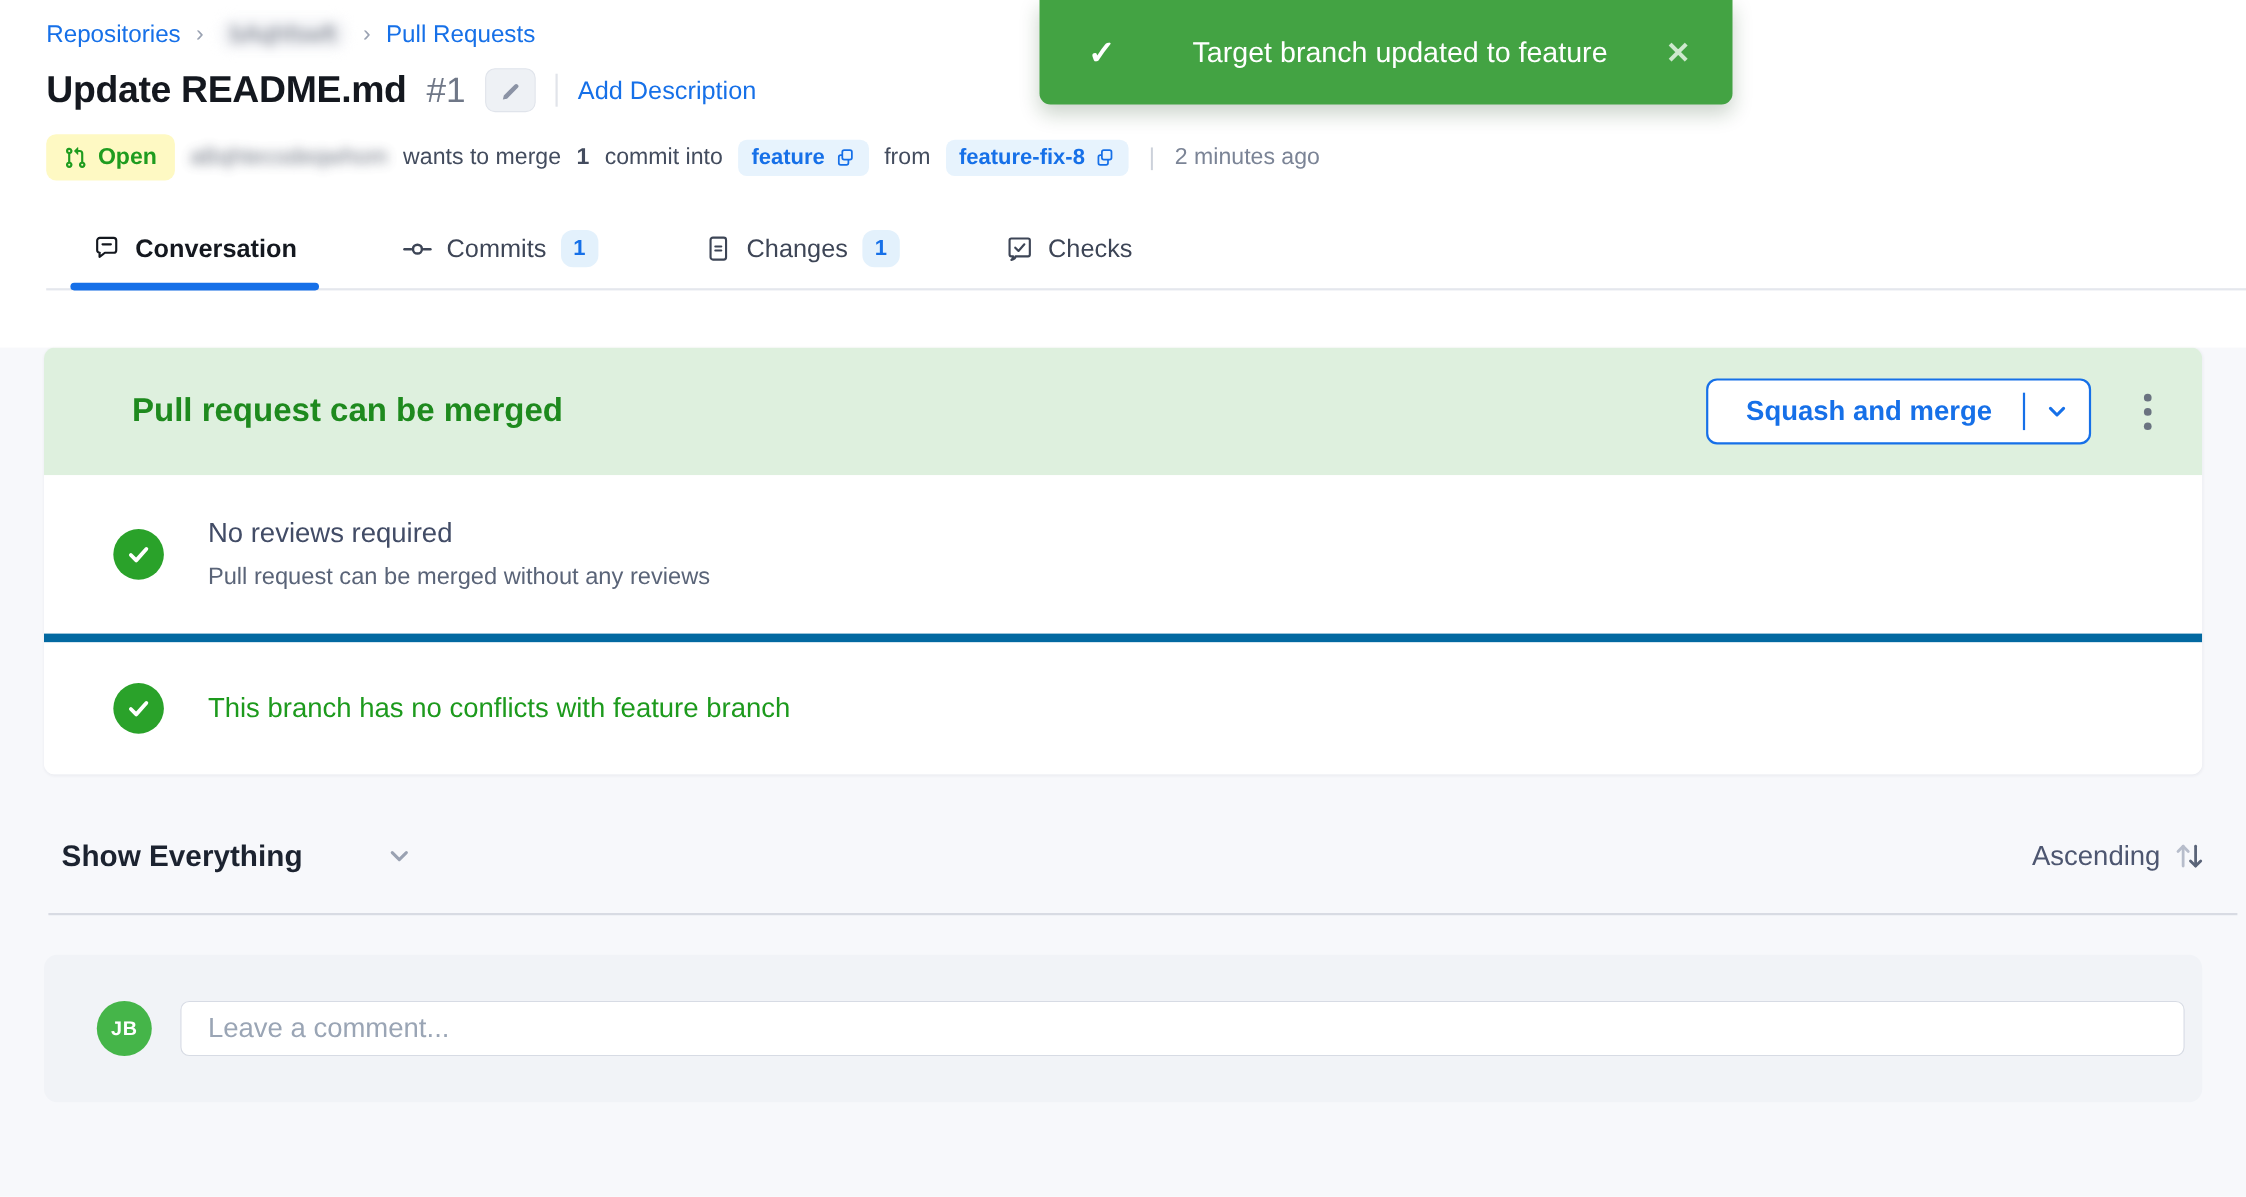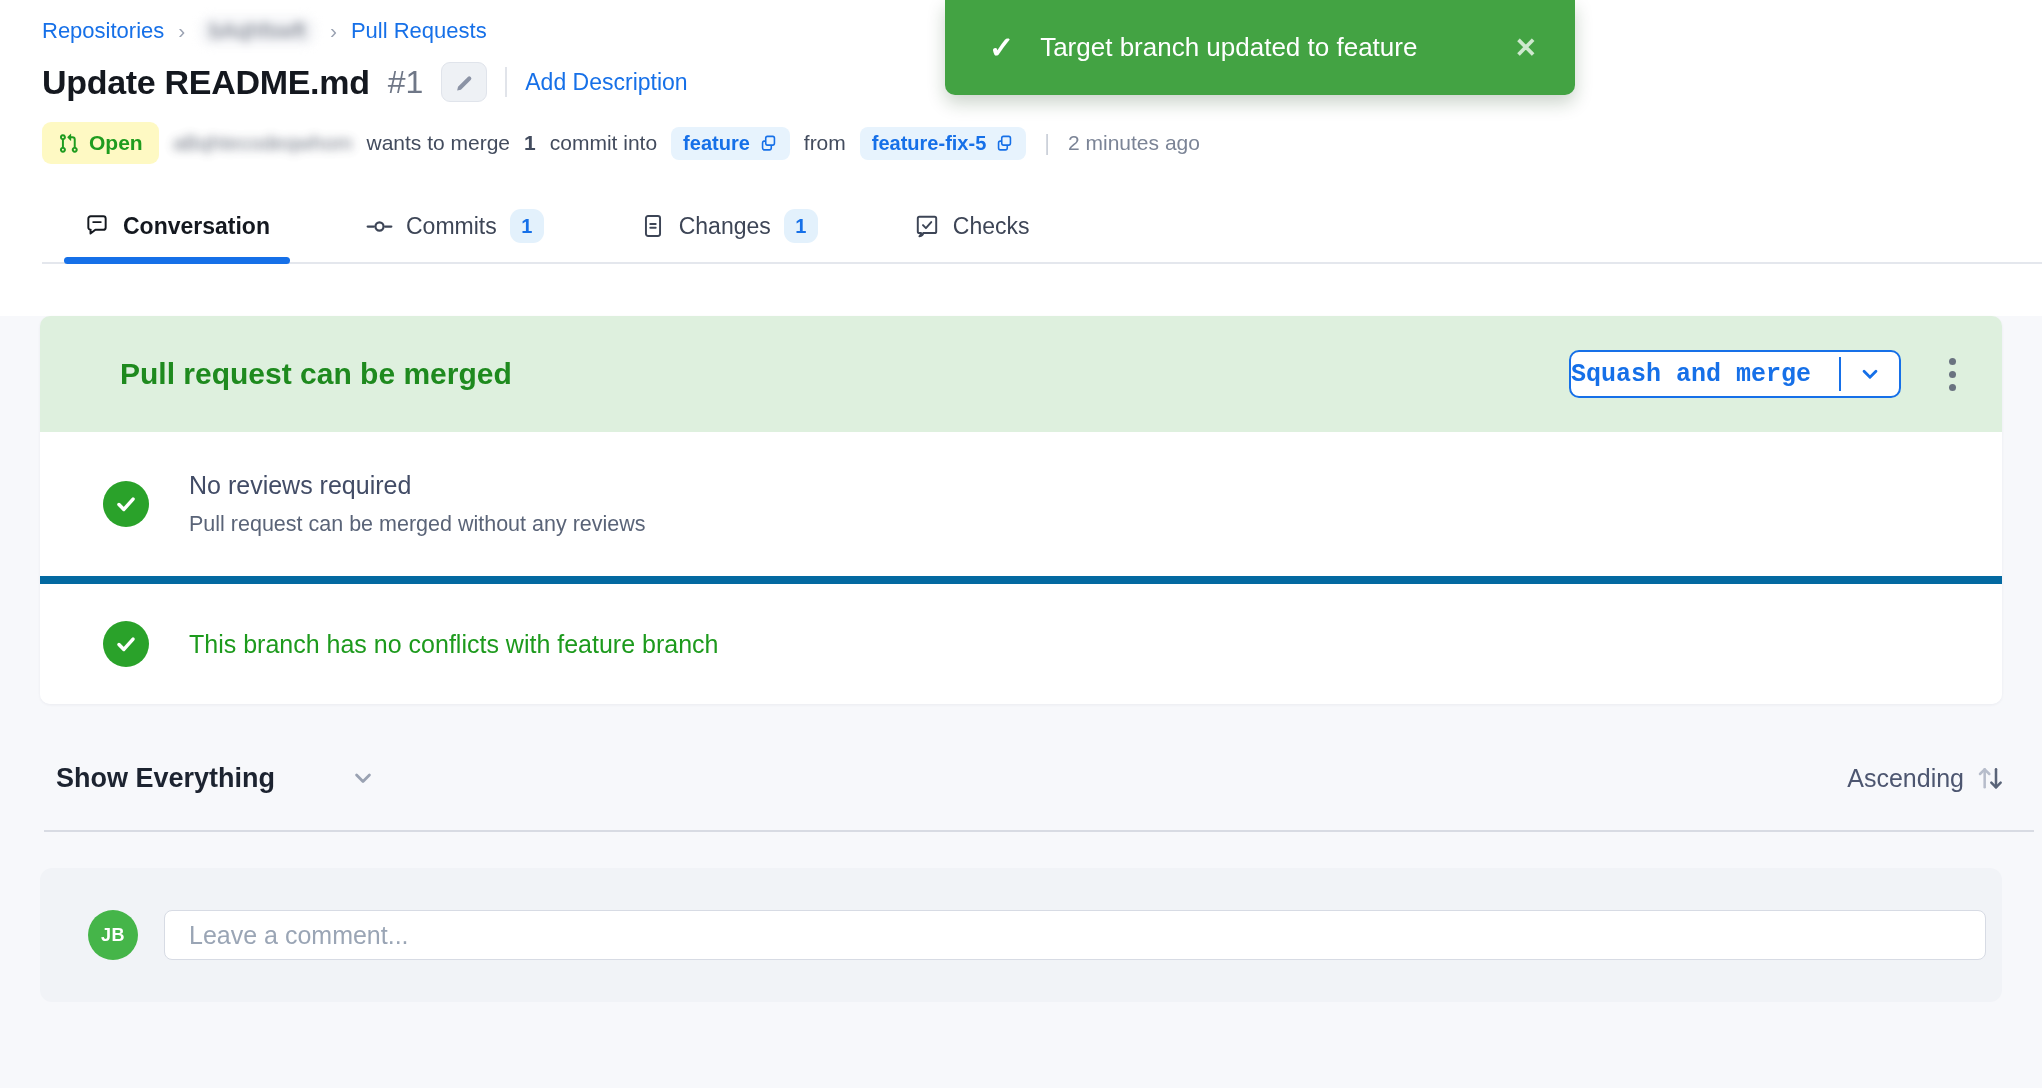--- a/index.html
+++ b/index.html
@@ -69,22 +69,22 @@
   .merge-card {
     margin:52px 40px 0 40px; border-radius:10px; overflow:hidden;
     box-shadow:0 1px 3px rgba(30,40,60,.06);
   }
   .merge-banner {
     background:#def0de; height:116px; display:flex; align-items:center; padding:0 40px 0 80px;
   }
   .merge-banner-title { font-size:30px; font-weight:700; color:#1e8a1e; }
   .banner-right { margin-left:auto; display:flex; align-items:center; gap:42px; }
   .squash-btn {
-    background:#ffffff; border:2px solid #1670e8; border-radius:10px; height:48px;
-    display:flex; align-items:center; cursor:pointer;font-family:Liberation Mono, monospace;
+    background:#ffffff; border:2px solid #1670e8; border-radius:10px; height:60px;
+    display:flex; align-items:center; padding-left:34px; cursor:pointer;
   }
   .squash-label { color:#1670e8; font-size:25px; font-weight:700; }
   .squash-sep { width:2px; height:34px; background:#1670e8; margin:0 0 0 28px; }
   .squash-caret { width:58px; display:flex; align-items:center; justify-content:center; }
   .kebab { display:flex; flex-direction:column; gap:6px; cursor:pointer; padding:6px; }
   .kebab span { width:7px; height:7px; border-radius:50%; background:#6a7380; }
 
   .check-row { background:#ffffff; display:flex; align-items:center; padding:0 40px 0 63px; gap:40px; }
   .check-row.first { height:152px; border-bottom:8px solid #0369a1; }
   .check-row.second { height:120px; }
@@ -122,21 +122,21 @@
   }
   .comment-input::placeholder { color:#9aa5b5; }
 
   
   .toast {
     position:absolute; left:945px; top:0; width:630px; height:95px; background:#43a343;
     border-radius:0 0 10px 10px; box-shadow:0 8px 18px rgba(20,60,20,.22);
     display:flex; align-items:center; padding:0 38px 0 44px; gap:26px; z-index:10;
   }
   .toast-check { color:#ffffff; font-size:30px; font-weight:700; }
-  .toast-msg { color:#ffffff; font-size:26px; font-weight:500; }
+  .toast-msg { color:#ffffff; font-size:26px; font-weight:500;margin-left:44px; }
   .toast-close { margin-left:auto; color:#cfe9cf; font-size:27px; font-weight:600; cursor:pointer; }
 </style>
 </head>
 <body>
 
 <div class="toast">
   <span class="toast-check">✓</span>
   <span class="toast-msg">Target branch updated to feature</span>
   <span class="toast-close">✕</span>
 </div>
@@ -176,21 +176,21 @@
     <span>commit into</span>
     <span class="branch-badge">
       <span>feature</span>
       <svg width="19" height="19" viewBox="0 0 24 24" fill="none" stroke="#1670e8" stroke-width="2" stroke-linejoin="round">
         <rect x="8.5" y="3" width="11" height="11" rx="2.2"></rect>
         <path d="M15.5 14v3.8a2.2 2.2 0 0 1-2.2 2.2H6.7a2.2 2.2 0 0 1-2.2-2.2V11.2A2.2 2.2 0 0 1 6.7 9h1.8"></path>
       </svg>
     </span>
     <span>from</span>
     <span class="branch-badge">
-      <span>feature-fix-5</span>
+      <span>feature-fix-8</span>
       <svg width="19" height="19" viewBox="0 0 24 24" fill="none" stroke="#1670e8" stroke-width="2" stroke-linejoin="round">
         <rect x="8.5" y="3" width="11" height="11" rx="2.2"></rect>
         <path d="M15.5 14v3.8a2.2 2.2 0 0 1-2.2 2.2H6.7a2.2 2.2 0 0 1-2.2-2.2V11.2A2.2 2.2 0 0 1 6.7 9h1.8"></path>
       </svg>
     </span>
     <span class="meta-pipe">|</span>
     <span class="time-ago">2 minutes ago</span>
   </div>
 
   <div class="tabs">

